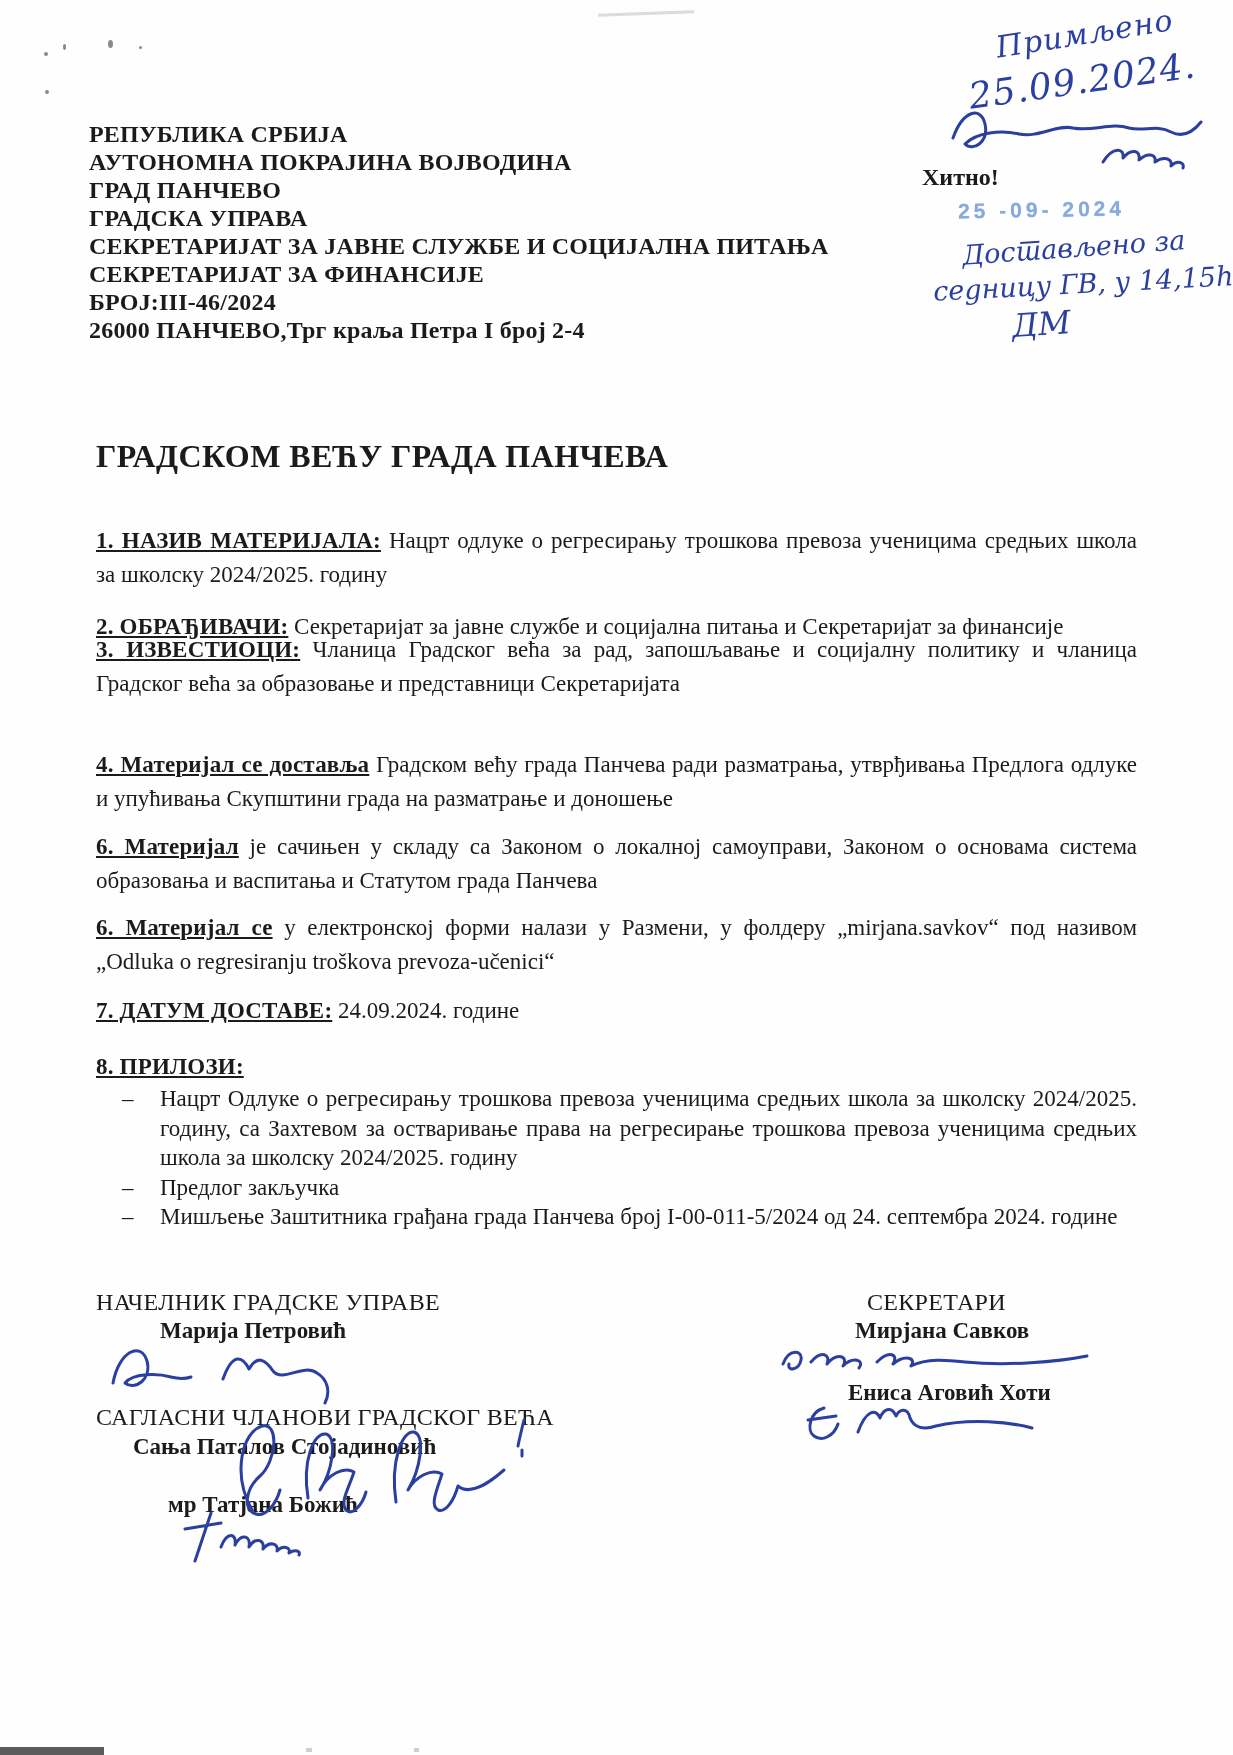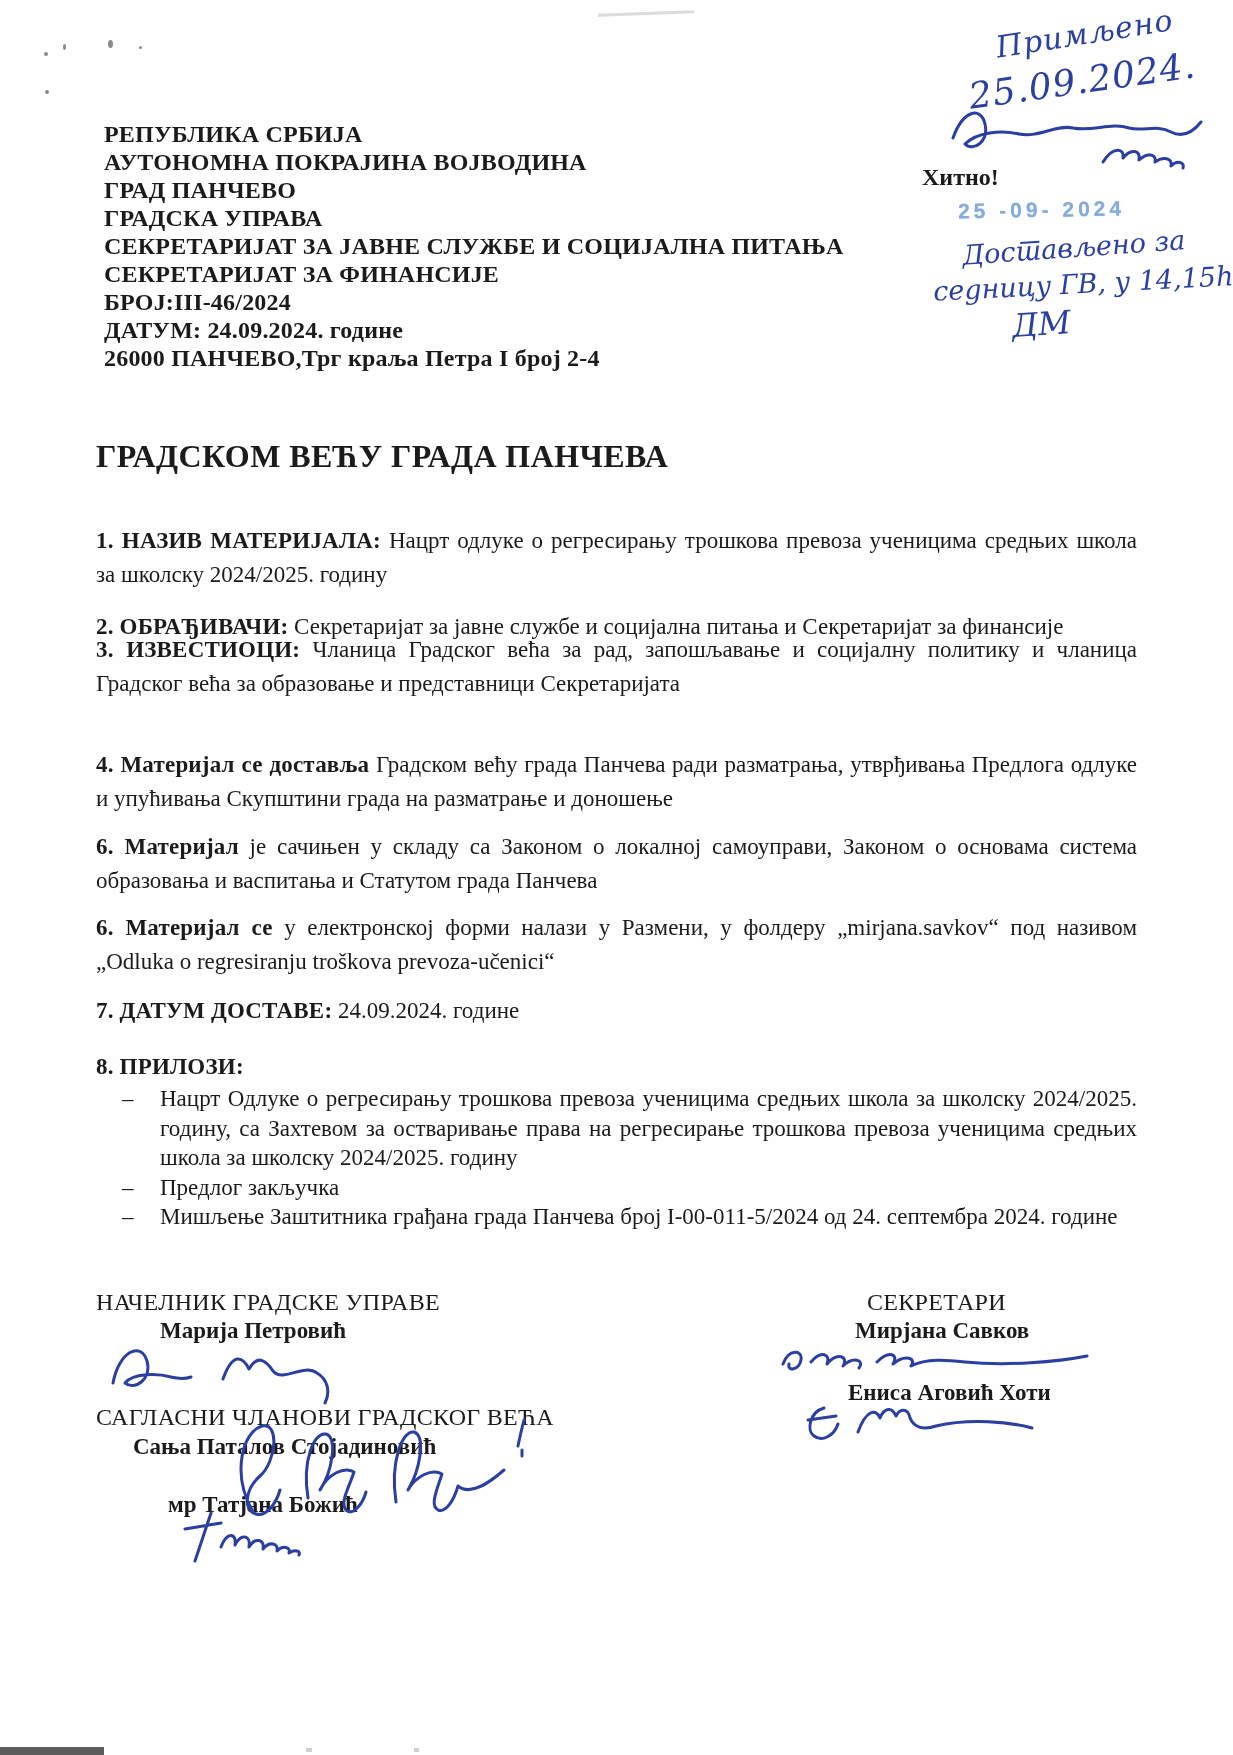--- a/index.html
+++ b/index.html
@@ -7,37 +7,37 @@
     position:relative;
     width:1233px;height:1755px;
     margin:0 auto;
     background:#fefefe;
     font-family:"Liberation Serif", serif;
     color:#1b1b1b;
     overflow:hidden;
   }
   
   .hdr{
-    position:absolute;left:104px;top:120px;
+    position:absolute;left:89px;top:120px;
     font-size:24px;font-weight:bold;line-height:28px;
     letter-spacing:.2px;white-space:nowrap;
   }
   .urgent{
     position:absolute;left:878px;top:164px;
     font-size:24px;font-weight:bold;margin-left:44px;
   }
   .addressee{
     position:absolute;left:96px;top:438px;
     font-size:32px;font-weight:bold;letter-spacing:.4px;
   }
   .para{
     position:absolute;left:96px;width:1041px;
     font-size:23px;line-height:34px;text-align:justify;
   }
-  .para b{letter-spacing:.2px;}
+  .para b{letter-spacing:.2px;text-decoration:underline;}
   .p1{top:524px;} .p2{top:610px;} .p3{top:633px;} .p4{top:748px;}
   .p5{top:830px;} .p6{top:911px;} .p7{top:994px;} .p8{top:1050px;}
   .bullets{
     position:absolute;left:96px;top:1084px;width:1041px;
     font-size:23px;line-height:29.5px;
   }
   .bullet-row{display:flex;align-items:flex-start;}
   .bullet-dash{width:38px;margin-left:26px;flex:0 0 auto;}
   .bullet-text{flex:1;text-align:justify;}
   .sig-title{position:absolute;font-size:24px;font-weight:normal;letter-spacing:.3px;white-space:nowrap;}
@@ -83,21 +83,20 @@
   <div class="bottom-tick" style="left:414px;width:5px;"></div>
 
   <div class="hdr">
     <div>РЕПУБЛИКА СРБИЈА</div>
     <div>АУТОНОМНА ПОКРАЈИНА ВОЈВОДИНА</div>
     <div>ГРАД ПАНЧЕВО</div>
     <div>ГРАДСКА УПРАВА</div>
     <div>СЕКРЕТАРИЈАТ ЗА ЈАВНЕ СЛУЖБЕ И СОЦИЈАЛНА ПИТАЊА</div>
     <div>СЕКРЕТАРИЈАТ ЗА ФИНАНСИЈЕ</div>
     <div>БРОЈ:III-46/2024</div>
-    <div>ДАТУМ: 24.09.2024. године</div>
     <div>26000 ПАНЧЕВО,Трг краља Петра I  број 2-4</div>
   </div>
 
   <div class="urgent">Хитно!</div>
 
   <div class="addressee">ГРАДСКОМ ВЕЋУ ГРАДА ПАНЧЕВА</div>
 
   <div class="para p1">
     <b>1. НАЗИВ МАТЕРИЈАЛА:</b>
     <span>Нацрт  одлуке о регресирању трошкова превоза ученицима средњих школа за школску 2024/2025. годину</span>

